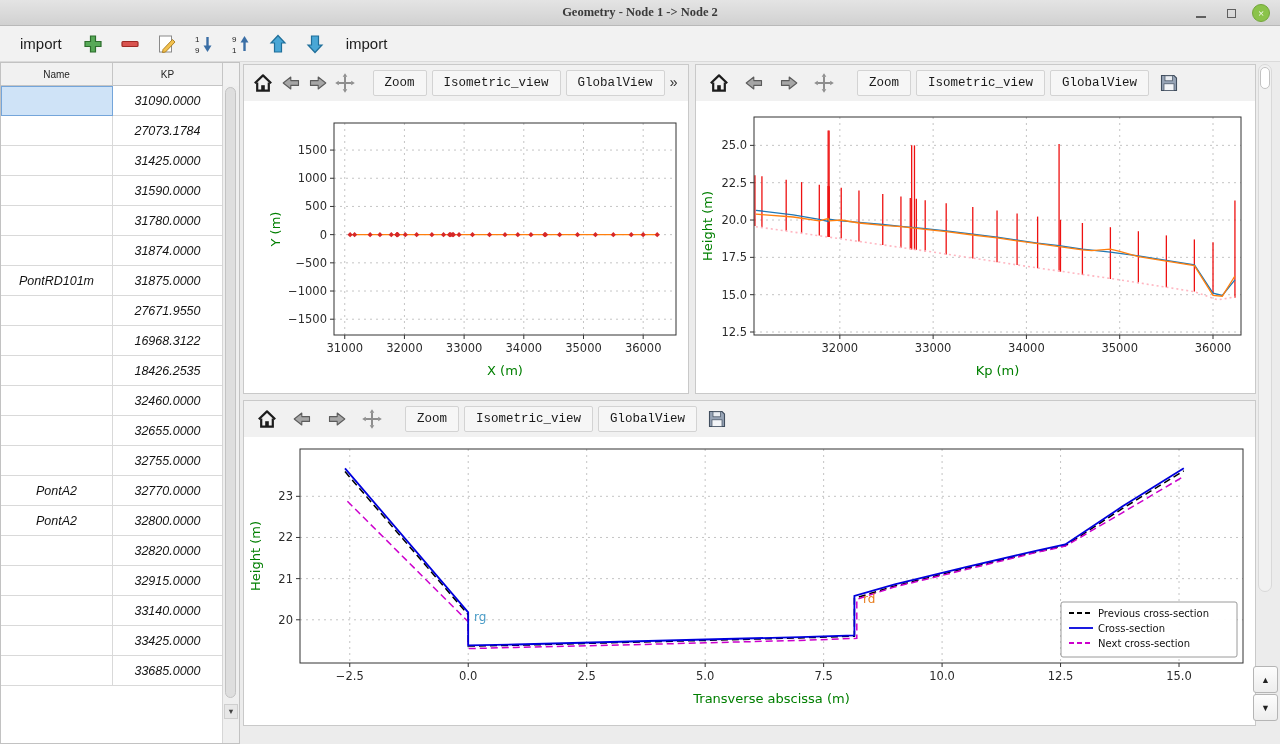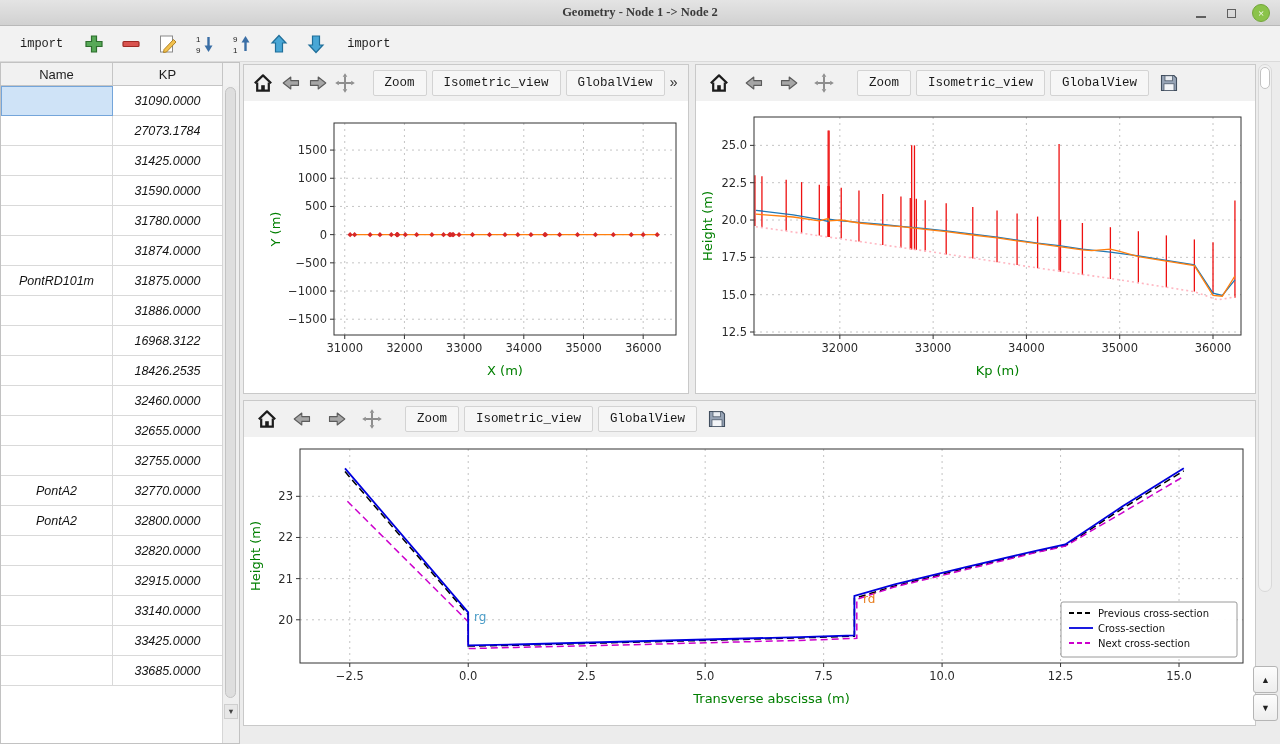--- a/index.html
+++ b/index.html
@@ -22,31 +22,31 @@
     display: flex; align-items: center; justify-content: center; }
   .min-glyph { display: block; width: 10px; height: 0; border-bottom: 2px solid #5f5f5f; margin-top: 7px; }
   .res-glyph { display: block; width: 9px; height: 9px; border: 1.5px solid #5f5f5f; }
   .wc.close { background: #8bc34a; border: 1px solid #74a63c; border-radius: 50%;
     color: #fff; font-size: 11px; line-height: 1; }
 
   
   .app-toolbar { position: absolute; top: 26px; left: 0; width: 100%; height: 36px;
     background: #f2f2f2; border-bottom: 1px solid #dadada;
     display: flex; align-items: center; gap: 9px; padding-left: 12px; }
-  .tb-text { border: none; background: transparent; font-size: 12px; color: #1c1c1c; padding: 4px 8px; font-family: Liberation Mono, monospace; }
+  .tb-text { border: none; background: transparent; font-size: 15px; color: #1c1c1c; padding: 4px 8px; }
   .tb-icon { border: none; background: transparent; width: 28px; height: 28px; padding: 0;
     display: flex; align-items: center; justify-content: center; }
   .tb-icon span { display: flex; }
 
   
   .left-panel { position: absolute; left: 0; top: 62px; width: 240px; height: 682px;
     background: #fff; border: 1px solid #c2c2c2; }
   .thead { display: flex; height: 23px; background: #f1f1f1; }
   .th { border-right: 1px solid #c5c5c5; border-bottom: 1px solid #c5c5c5;
-    font-size: 13px; color: #1e1e1e; display: flex; align-items: center; justify-content: center; }
+    font-size: 10px; color: #1e1e1e; display: flex; align-items: center; justify-content: center; }
   .th.name { width: 112px; } .th.kp { width: 110px; }
   .tbody { position: absolute; left: 0; top: 23px; width: 222px; bottom: 0; overflow: hidden; background: #fff; font-style: italic; }
   .trow { display: flex; height: 30px; }
   .tcell { border-right: 1px solid #d9d9d9; border-bottom: 1px solid #d9d9d9;
     font-size: 12.5px; color: #141414; background: #fff;
     display: flex; align-items: center; justify-content: center; }
   .tcell.name { width: 112px; } .tcell.kp { width: 110px; }
   .tcell.selected { background: #cfe3f7; border: 1px solid #74a5da; }
   .table-sb { position: absolute; top: 23px; right: 0; width: 17px; bottom: 0;
     background: #efefef; border-left: 1px solid #d6d6d6; }
@@ -195,21 +195,21 @@
         <div class="trow">
           <div class="tcell name"></div>
           <div class="tcell kp">31874.0000</div>
         </div>
         <div class="trow">
           <div class="tcell name">PontRD101m</div>
           <div class="tcell kp">31875.0000</div>
         </div>
         <div class="trow">
           <div class="tcell name"></div>
-          <div class="tcell kp">31886.0000</div>
+          <div class="tcell kp">27671.9550</div>
         </div>
         <div class="trow">
           <div class="tcell name"></div>
           <div class="tcell kp">16968.3122</div>
         </div>
         <div class="trow">
           <div class="tcell name"></div>
           <div class="tcell kp">18426.2535</div>
         </div>
         <div class="trow">

